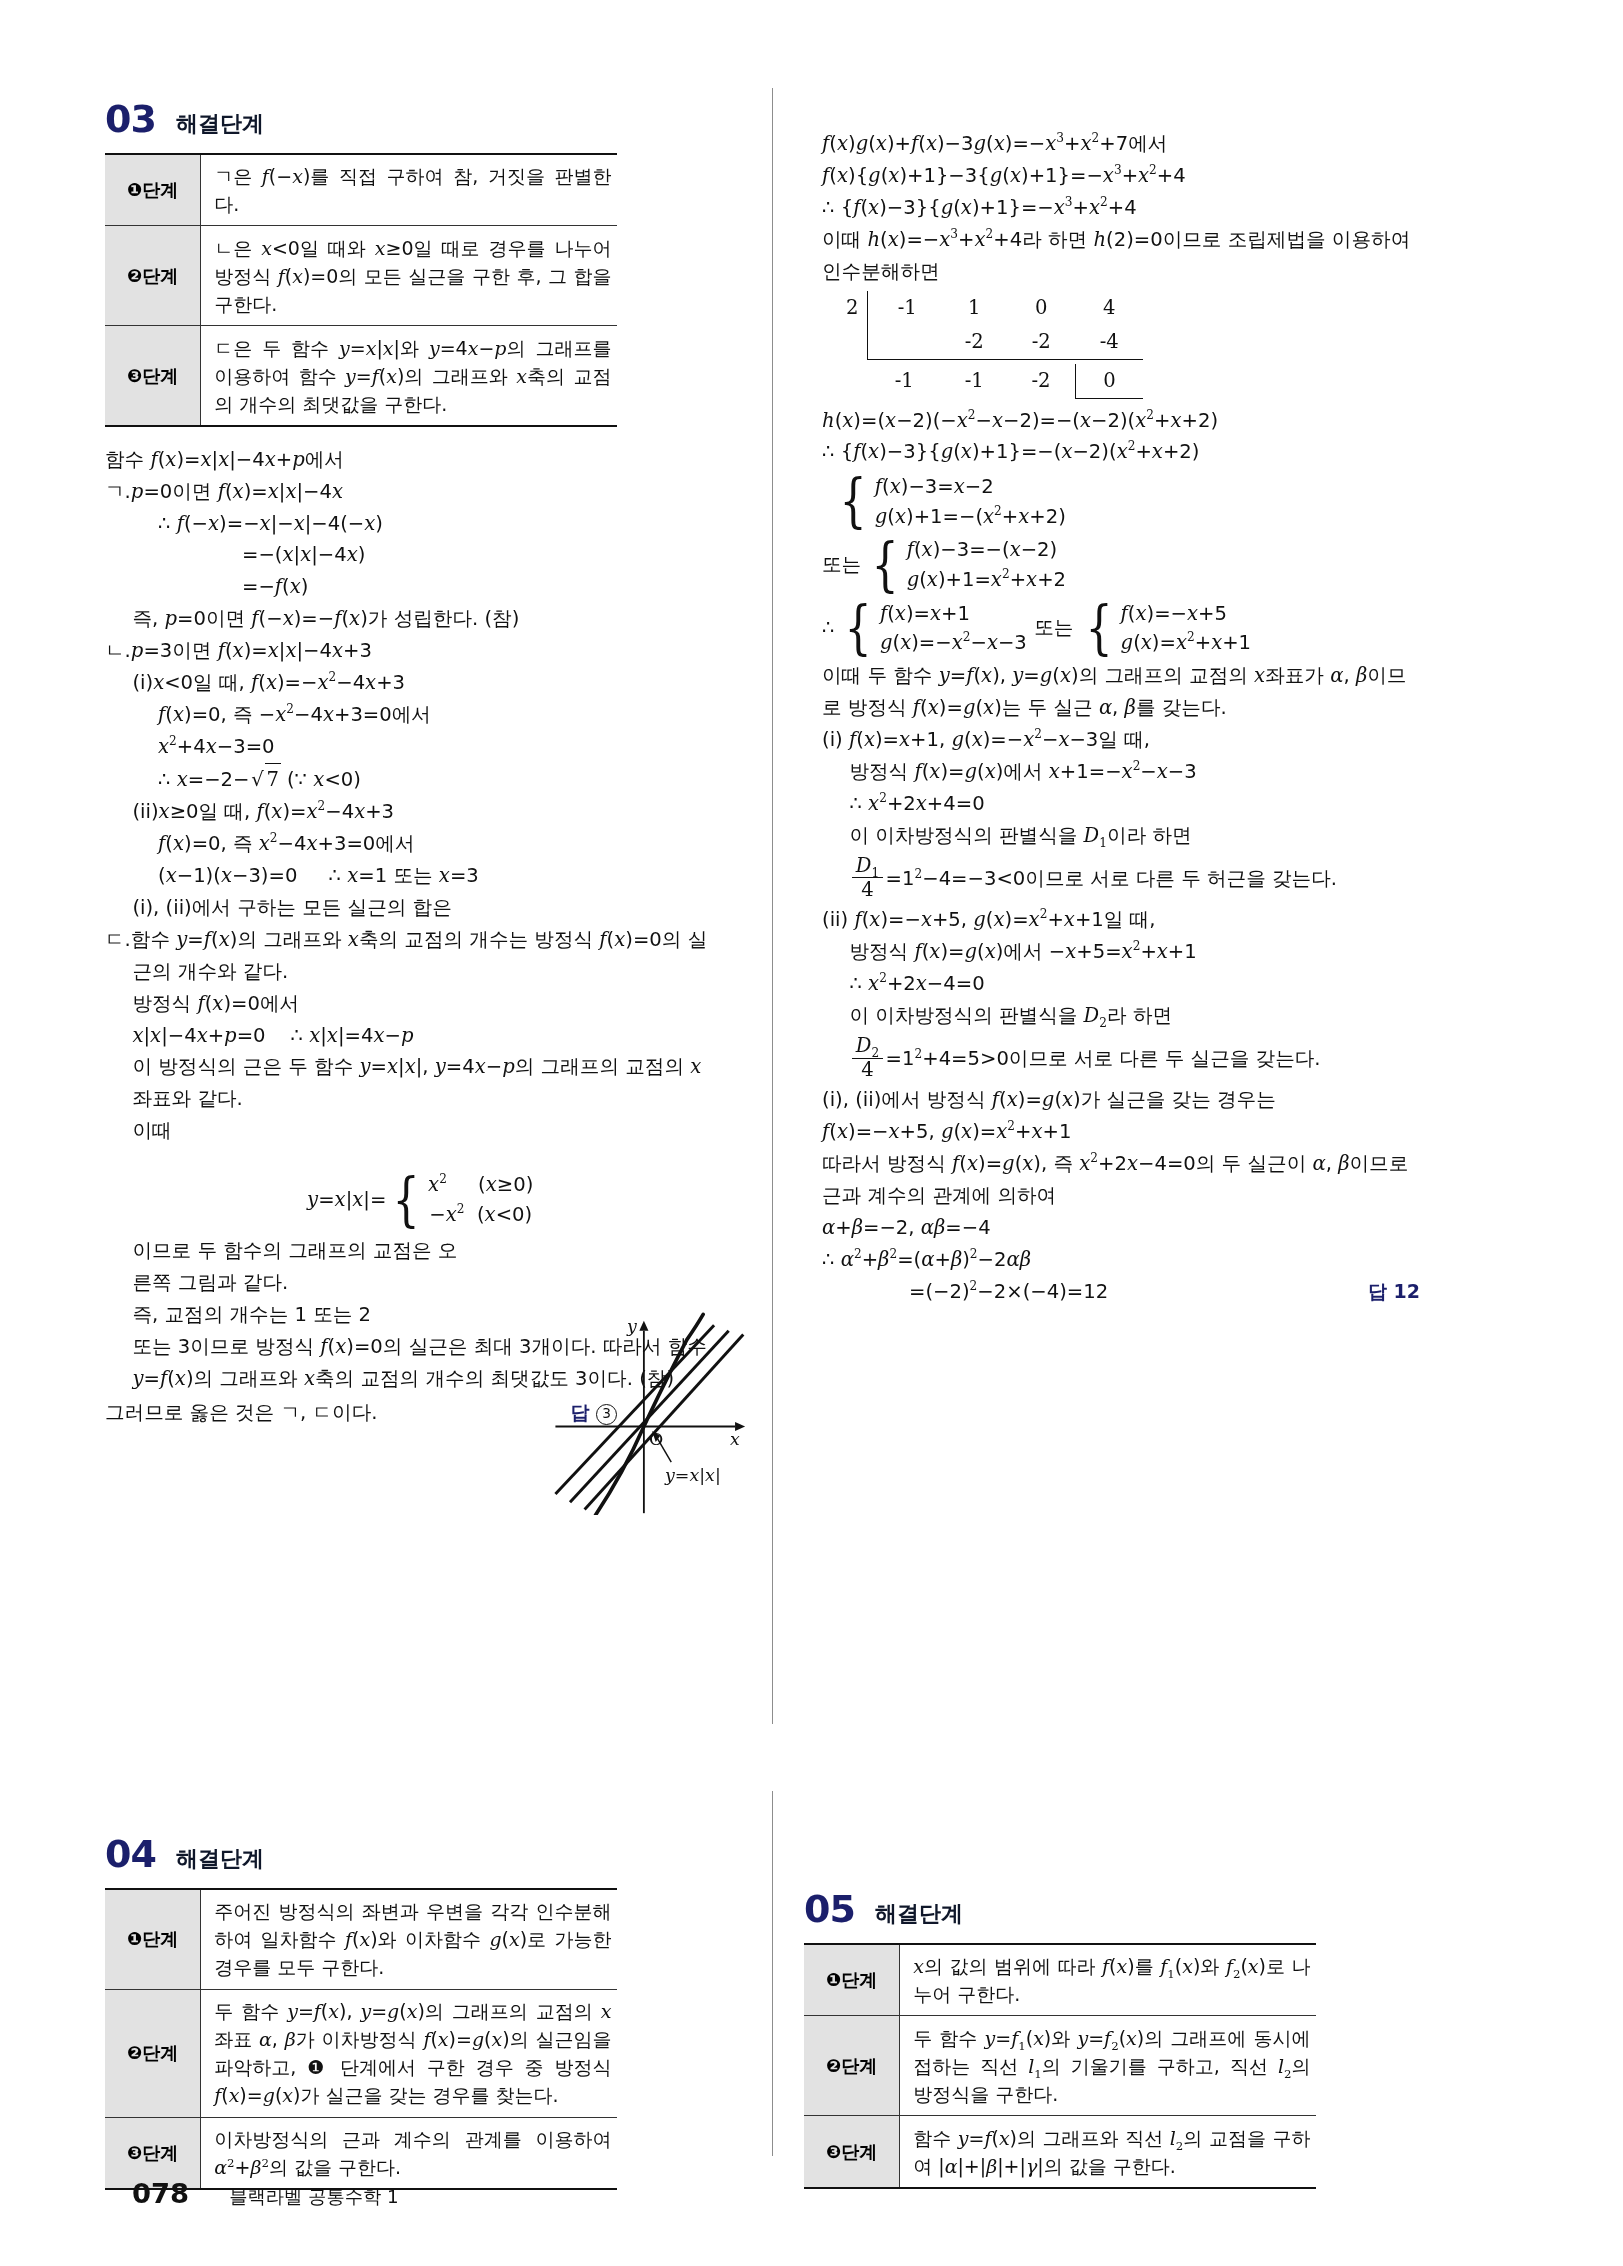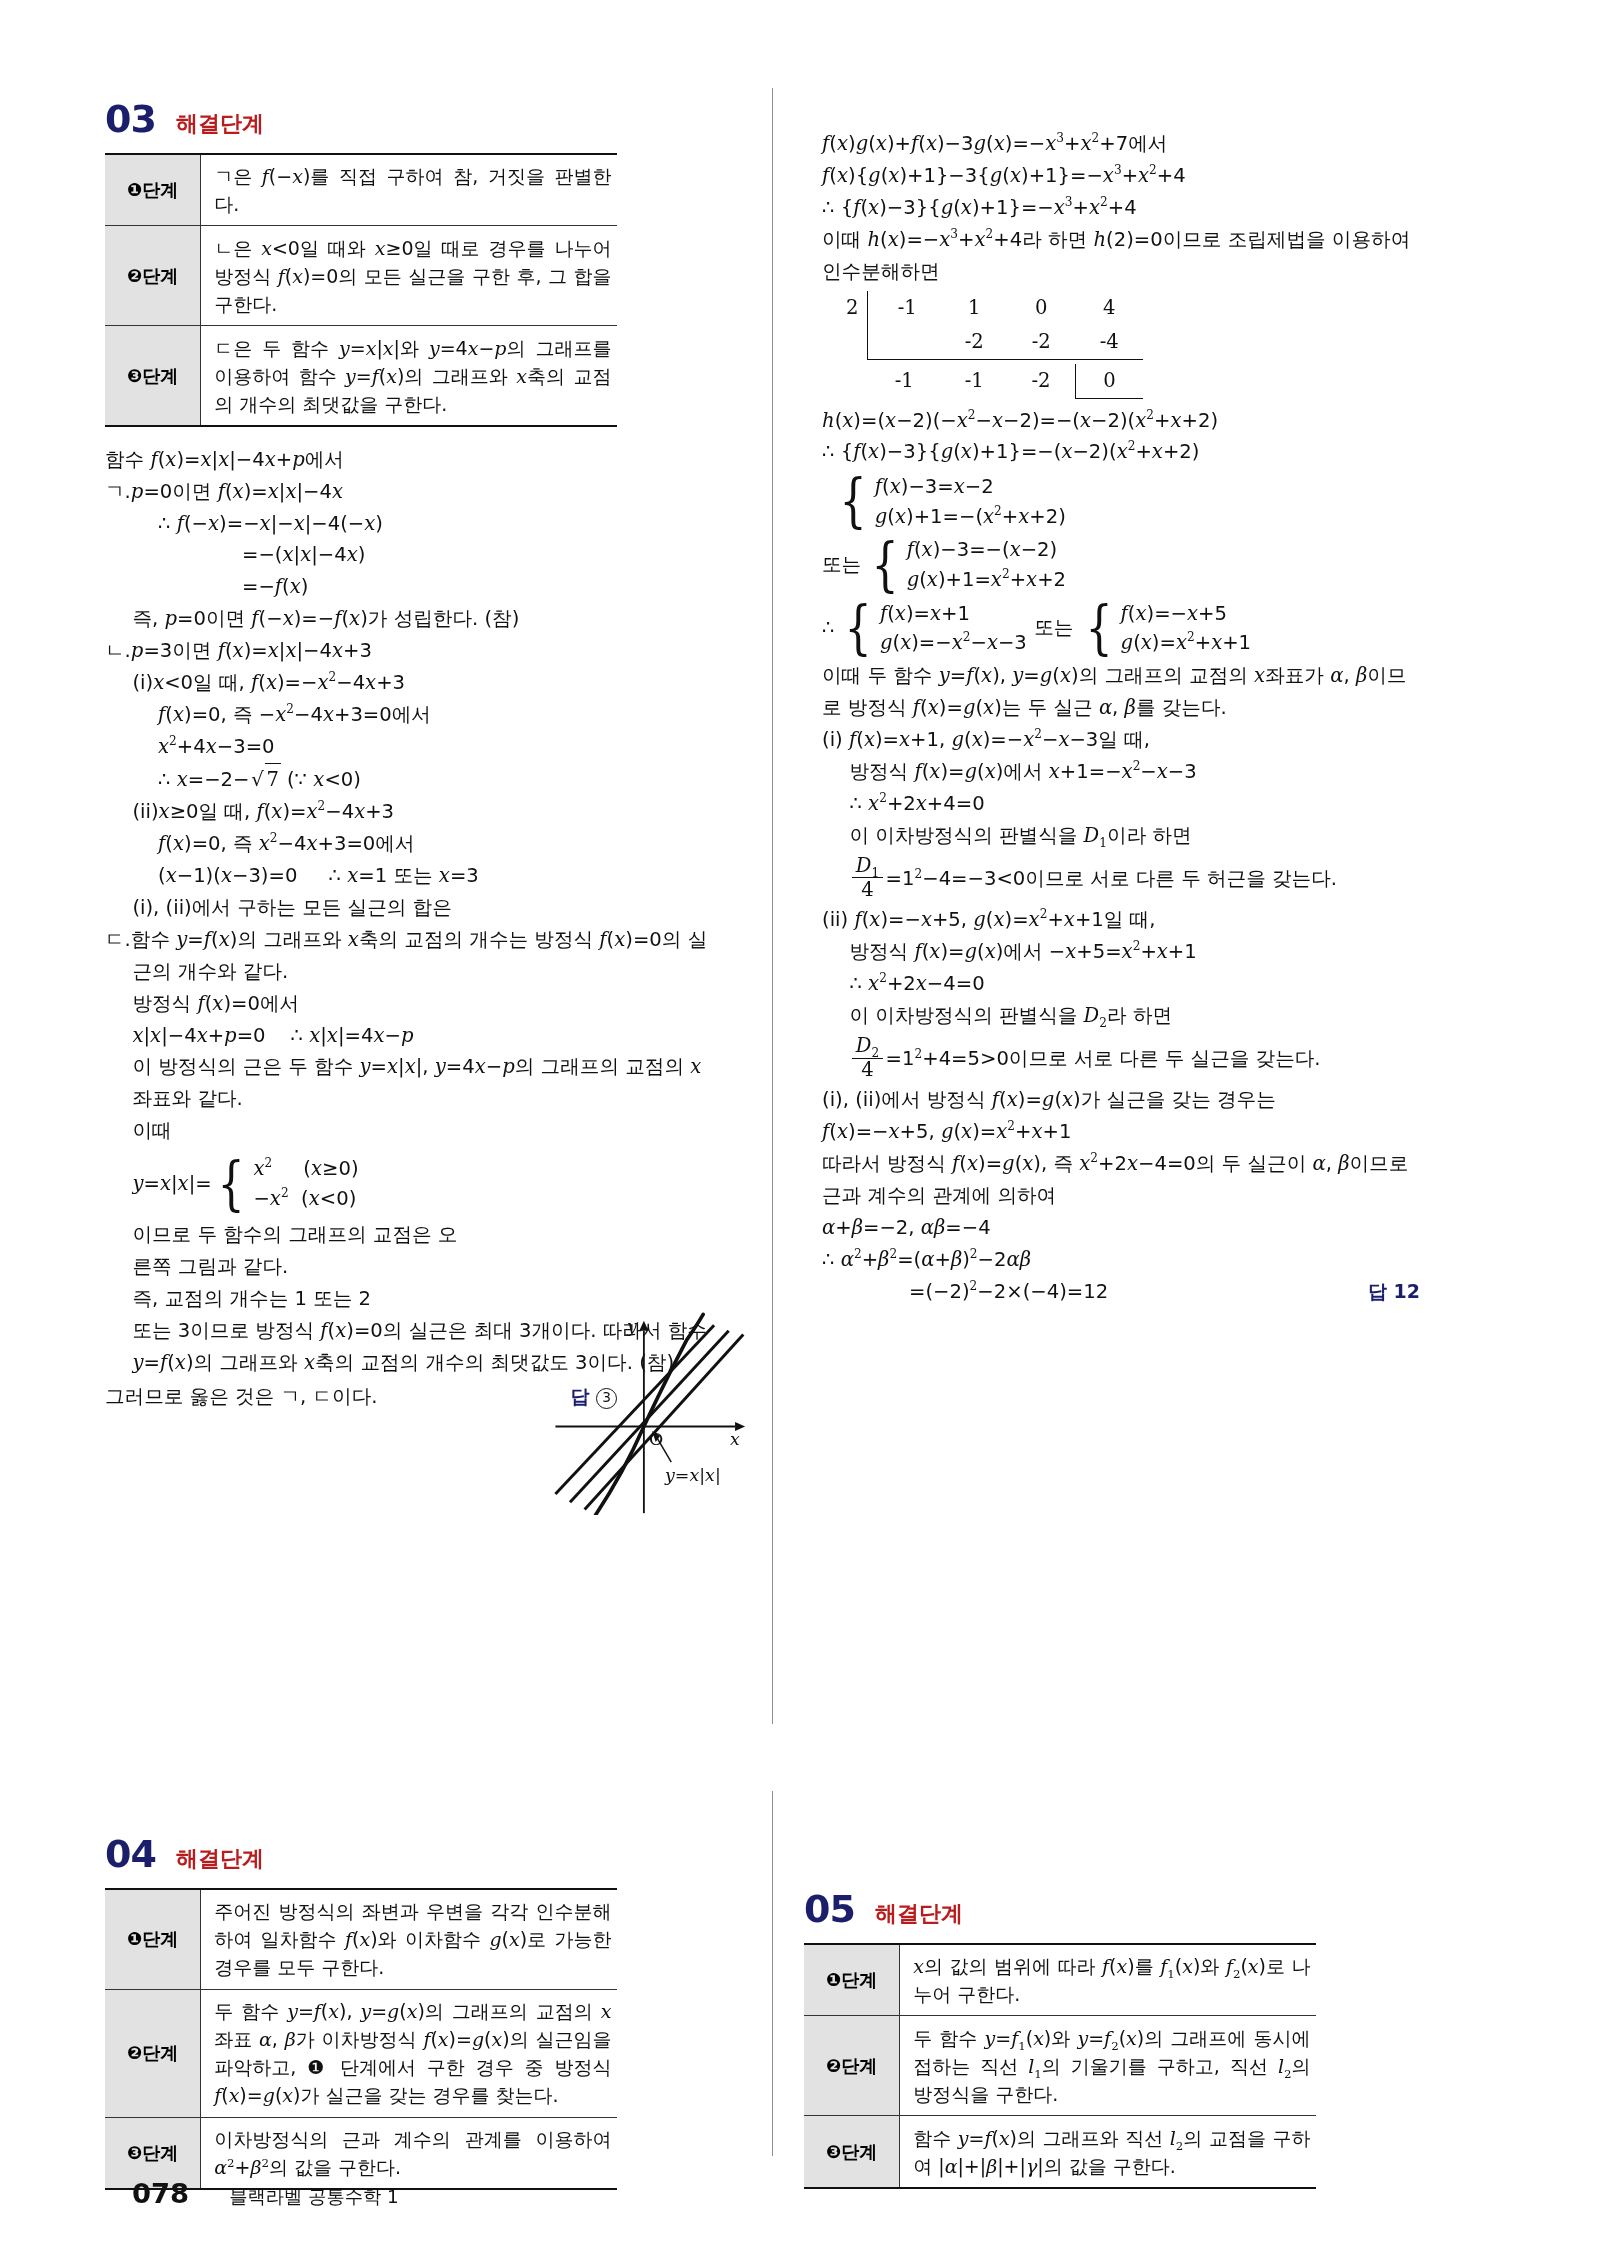--- a/index.html
+++ b/index.html
@@ -20,21 +20,21 @@
 
   
   .prob-head { display:flex; align-items:flex-end; gap:20px;margin-top:12px; }
   .prob-num {
     font-family:"DejaVu Sans", sans-serif;
     font-weight:bold; font-size:38px;
     color:#1b1f6b; letter-spacing:-0.9px; line-height:1;
   }
   .prob-hae {
     font-family:"DejaVu Sans", sans-serif;
-    font-weight:bold; font-size:22px; color:#b91c1c;
+    font-weight:bold; font-size:22px; color:#0f172a;
     line-height:1; padding-bottom:2.7px;
   }
 
   
   .steps {
     border-collapse:collapse;
     width:512px;
     border-top:2.3px solid #111;
     border-bottom:2.3px solid #111;
     margin-top:14.6px;
@@ -167,21 +167,21 @@
       <div class="ln ind2">(<i class="m">x</i>−1)(<i class="m">x</i>−3)=0&nbsp;&nbsp;&nbsp;&nbsp;&nbsp;∴ <i class="m">x</i>=1 또는 <i class="m">x</i>=3</div>
       <div class="ln ind1">(i), (ii)에서 구하는 모든 실근의 합은</div>
       <div class="wrap" style="text-indent:0; padding-left:27.4px;">
         <span style="margin-left:-27.4px;">ㄷ.</span>함수 <i class="m">y</i>=<i class="m">f</i>(<i class="m">x</i>)의 그래프와 <i class="m">x</i>축의 교점의 개수는 방정식 <i class="m">f</i>(<i class="m">x</i>)=0의 실근의 개수와 같다.
       </div>
       <div class="ln ind1">방정식 <i class="m">f</i>(<i class="m">x</i>)=0에서</div>
       <div class="ln ind1"><i class="m">x</i>|<i class="m">x</i>|−4<i class="m">x</i>+<i class="m">p</i>=0&nbsp;&nbsp;&nbsp;&nbsp;∴ <i class="m">x</i>|<i class="m">x</i>|=4<i class="m">x</i>−<i class="m">p</i></div>
       <div class="wrap" style="padding-left:27.4px;">이 방정식의 근은 두 함수 <i class="m">y</i>=<i class="m">x</i>|<i class="m">x</i>|, <i class="m">y</i>=4<i class="m">x</i>−<i class="m">p</i>의 그래프의 교점의 <i class="m">x</i>좌표와 같다.</div>
       <div class="ln ind1">이때</div>
 
-      <div class="ln ind1" style="margin-top:7px;">
+      <div class="ln ind1" style="margin-top:23px;text-align:center;">
         <span class="sys">
           <span style="margin-right:1.8px;"><i class="m">y</i>=<i class="m">x</i>|<i class="m">x</i>|=</span>
           <span class="brace">{</span>
           <span class="rows">
             <div><i class="m">x</i><sup class="up">2</sup>&nbsp;&nbsp;&nbsp;&nbsp;&nbsp;(<i class="m">x</i>≥0)</div>
             <div>−<i class="m">x</i><sup class="up">2</sup>&nbsp;&nbsp;(<i class="m">x</i>&lt;0)</div>
           </span>
         </span>
       </div>
 

